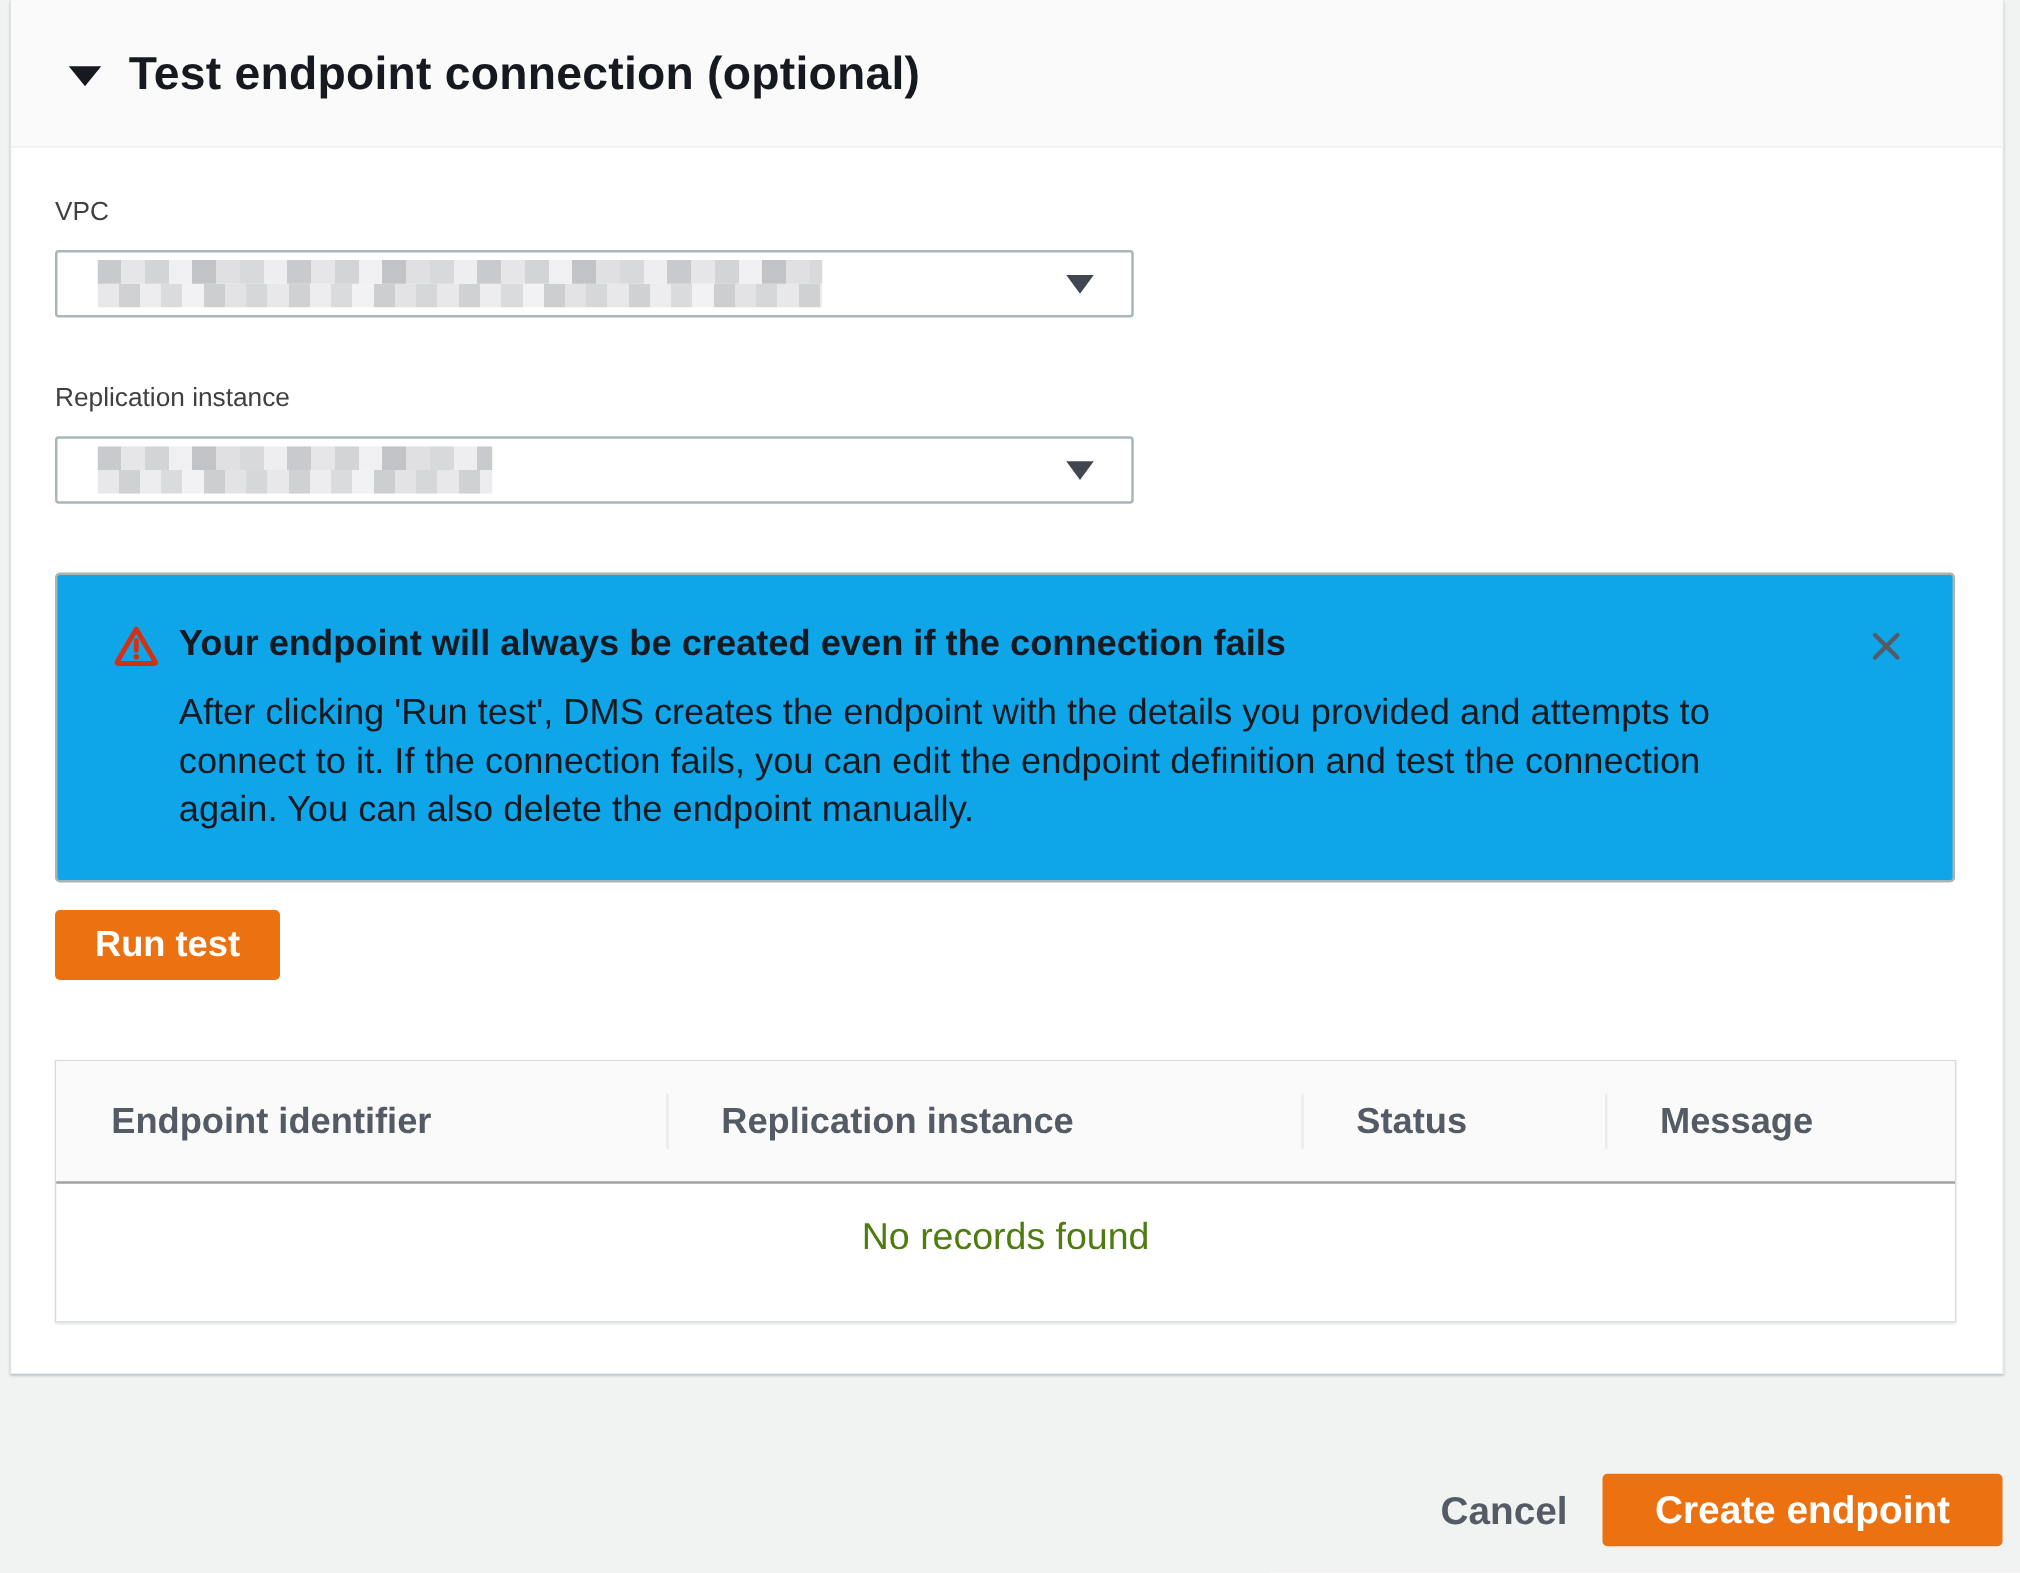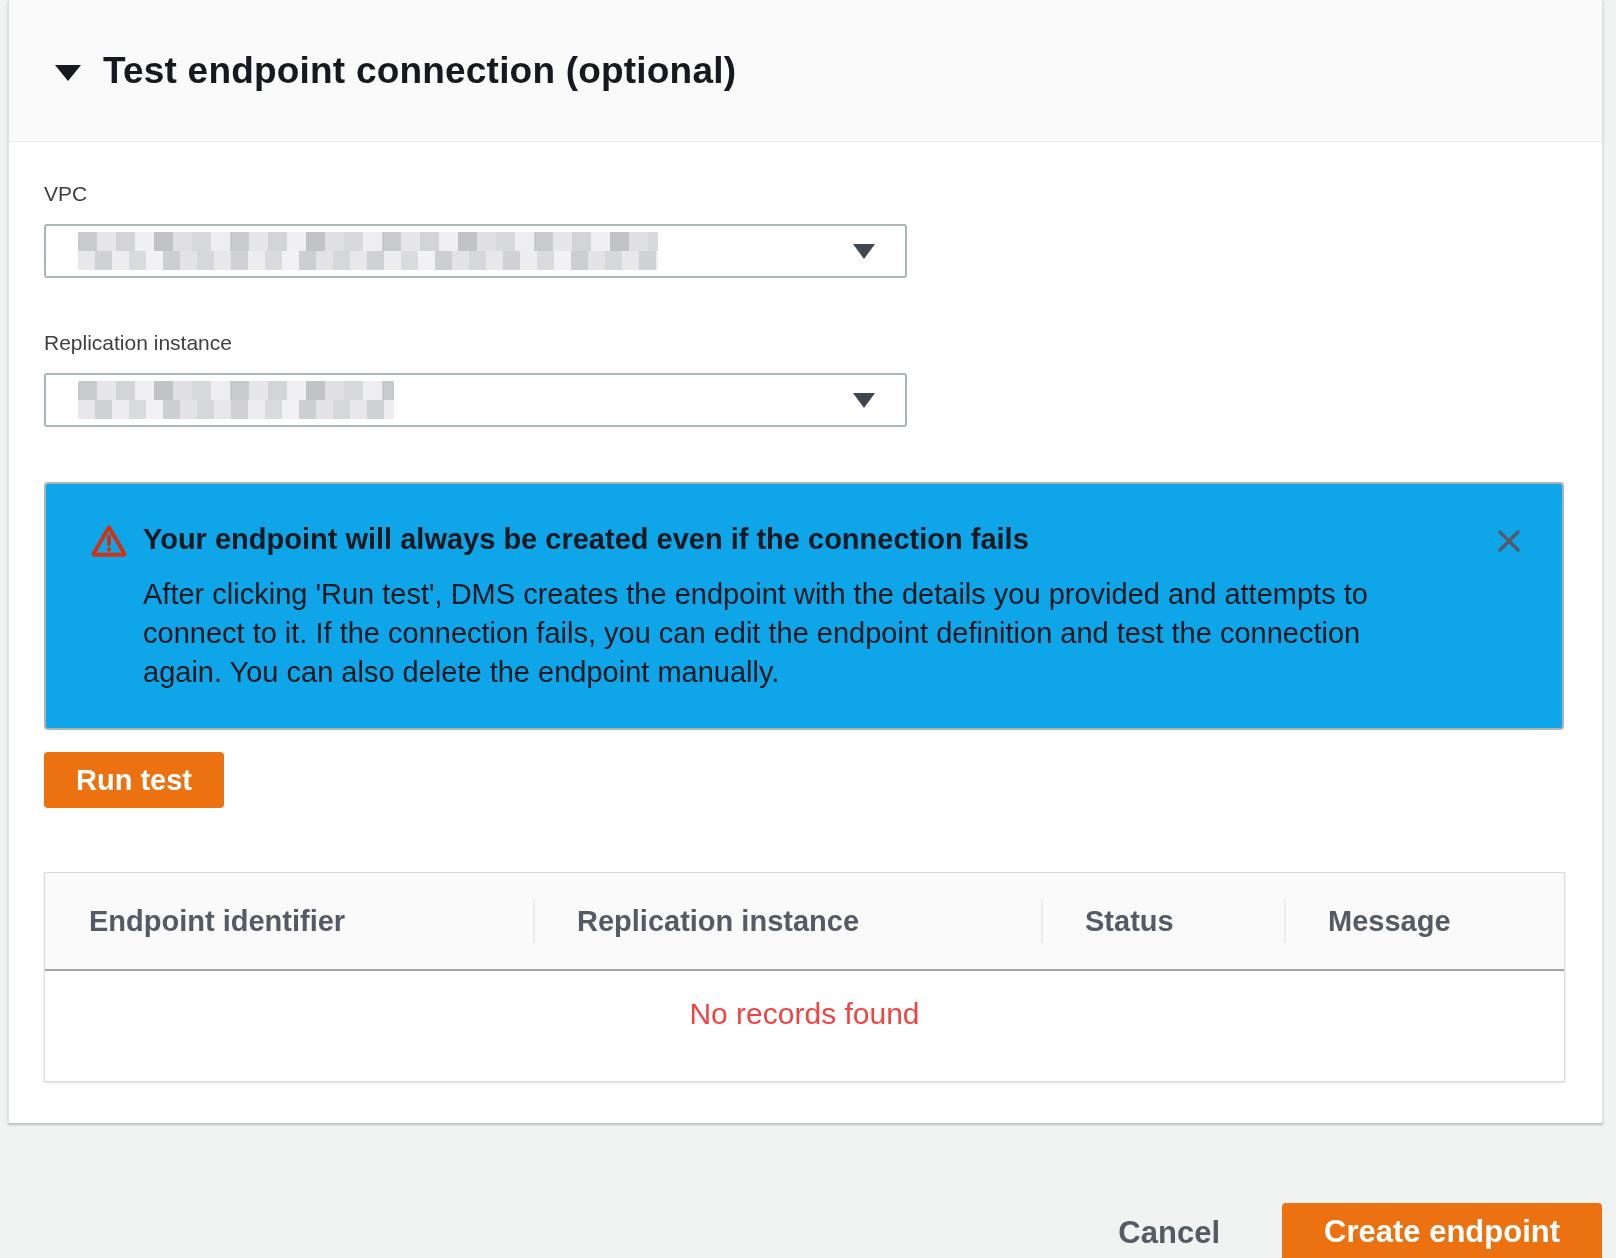--- a/index.html
+++ b/index.html
@@ -15,21 +15,21 @@
 
   
   .panel {
     margin: 0 13px 0 8px;
     background: #ffffff;
     border-left: 1px solid #dfe3e3;
     border-right: 1px solid #dfe3e3;
     box-shadow: 0 2px 2px rgba(120,130,140,0.45);
   }
   .panel-header {
-    height: 142px;
+    height: 118px;
     background: #fafafa;
     border-bottom: 1px solid #eaeded;
     display: flex;
     align-items: center;
     padding-left: 46px;
     cursor: pointer;
   }
   .collapse-caret {
     width: 0; height: 0;
     border-left: 13px solid transparent;
@@ -197,40 +197,40 @@
   .col-ri       { width: 508px; }
   .col-status   { width: 243px; }
   .col-message  { width: 280px; }
   .table-empty {
     height: 110px;
     display: flex;
     align-items: flex-start;
     justify-content: center;
     padding-top: 26px;
     font-size: 30px;
-    color: #ef4444;
+    color: #4d7c0f;
   }
 
   
   .footer {
     height: 158px;
     display: flex;
     justify-content: flex-end;
     align-items: flex-start;
     padding: 80px 14px 0 0;
   }
   .cancel-btn {
     background: none;
     border: none;
     font-family: "Liberation Sans", sans-serif;
     font-size: 31px;
     font-weight: 700;
     color: #545b64;
     cursor: pointer;
-    margin-right: 62px;
+    margin-right: 28px;
     padding: 12px 0;
   }
   .create-btn {
     height: 58px;
     padding: 0 42px;
     font-size: 31px;
   }
 </style>
 </head>
 <body>

